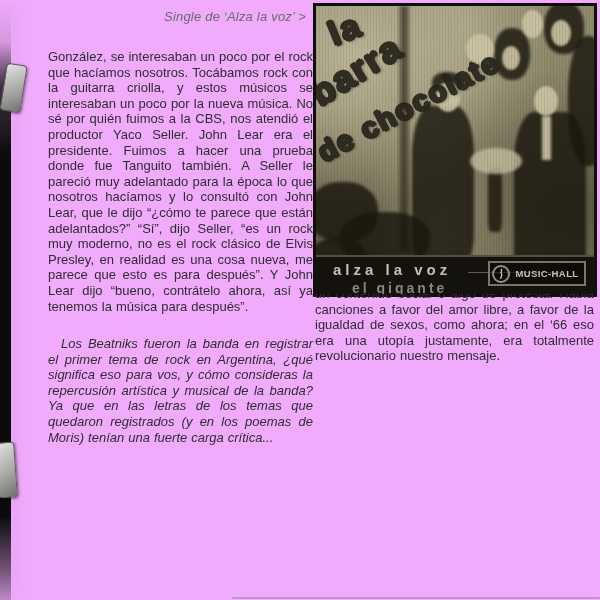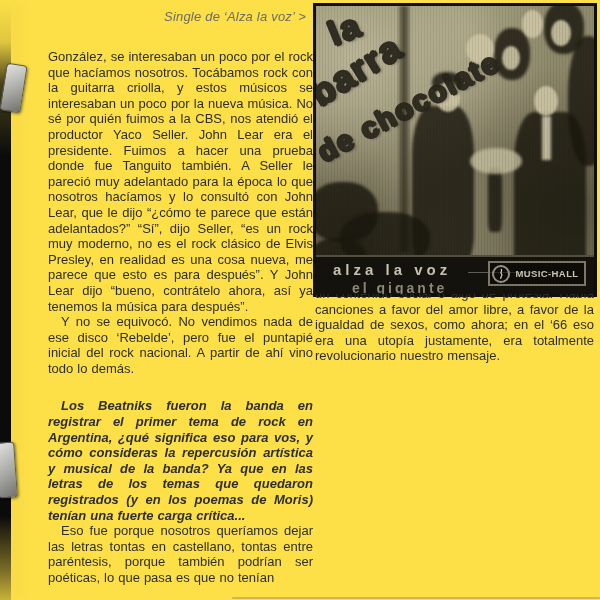--- a/index.html
+++ b/index.html
@@ -1,19 +1,19 @@
 <!DOCTYPE html>
 <html lang="es"><head>
 <meta charset="utf-8">
 <style>
   html,body{margin:0;padding:0;}
   body{font-family:"Liberation Sans", sans-serif;}
   .page{
     position:relative;width:600px;height:600px;overflow:hidden;
-    background:#fde047;
+    background:#f0abfc;
   }
   
   .spine{
     position:absolute;left:0;top:0;width:11px;height:600px;
     background:linear-gradient(180deg,
       rgba(12,12,12,0) 0%, rgba(12,12,12,.12) 7%, rgba(12,12,12,.75) 14%,
       #0b0b0b 26%, #0b0b0b 86%, rgba(12,12,12,.55) 95%, rgba(12,12,12,.22) 100%);
     box-shadow:9px 0 14px -5px rgba(70,70,70,.38);
   }
   .staple{
@@ -33,21 +33,21 @@
   }
   
   .col{
     position:absolute;font-size:13px;line-height:15.6px;color:#2e2e2e;
     text-align:justify;hyphens:auto;-webkit-hyphens:auto;word-spacing:.4px;
   }
   .col-left{left:48px;top:49px;width:265px;}
   .col-right{left:315px;top:286px;width:279px;}
   .col p{margin:0;}
   .col p.indent{text-indent:13px;}
-  .col p.question{font-weight:bold;font-style:italic;}
+  .col p.question{font-weight:normal;font-style:italic;}
   .col-left p.question{margin-top:22px;}
   .col-right p.question{margin-top:20px;}
   
   .photo{
     position:absolute;left:313px;top:3px;width:284px;height:294px;
     border:3px solid #100f0c;box-sizing:border-box;overflow:hidden;
     background:
       radial-gradient(ellipse at 15% 18%, rgba(224,218,188,.55), transparent 45%),
       radial-gradient(ellipse at 55% 8%, rgba(214,208,178,.35), transparent 40%),
       radial-gradient(ellipse at 45% 80%, rgba(215,209,178,.30), transparent 38%),
@@ -119,23 +119,21 @@
 
   <div class="spine"></div>
   <div class="staple staple-top"></div>
   <div class="staple staple-bottom"></div>
   <div class="bottom-edge"></div>
 
   <div class="caption">Single de ‘Alza la voz’ &gt;</div>
 
   <div class="col col-left">
     <p>González, se interesaban un poco por el rock que hacíamos nosotros. Tocábamos rock con la guitarra criolla, y estos músicos se interesaban un poco por la nueva música. No sé por quién fuimos a la CBS, nos atendió el productor Yaco Seller. John Lear era el presidente. Fuimos a hacer una prueba donde fue Tanguito también. A Seller le pareció muy adelantado para la época lo que nosotros hacíamos y lo consultó con John Lear, que le dijo “¿cómo te parece que están adelantados?” “Sí”, dijo Seller, “es un rock muy moderno, no es el rock clásico de Elvis Presley, en realidad es una cosa nueva, me parece que esto es para después”. Y John Lear dijo “bueno, contrátelo ahora, así ya tenemos la música para después”.</p>
-    <p class="indent">Y no se equivocó. No vendimos nada de ese disco ‘Rebelde’, pero fue el puntapié inicial del rock nacional. A partir de ahí vino todo lo demás.</p>
     <p class="question indent">Los Beatniks fueron la banda en registrar el primer tema de rock en Argentina, ¿qué significa eso para vos, y cómo consideras la repercusión artística y musical de la banda? Ya que en las letras de los temas que quedaron registrados (y en los poemas de Moris) tenían una fuerte carga crítica...</p>
-    <p class="indent">Eso fue porque nosotros queríamos dejar las letras tontas en castellano, tontas entre paréntesis, porque también podrían ser poéticas, lo que pasa es que no tenían</p>
   </div>
 
   <div class="photo">
     <div class="pole"></div>
 
     <div class="bubble bubble-la">la</div>
     <div class="bubble bubble-barra">barra</div>
     <div class="bubble bubble-choc">de chocolate</div>
 
     <div class="blob dark" style="left:178px;top:22px;width:36px;height:52px;"></div>

